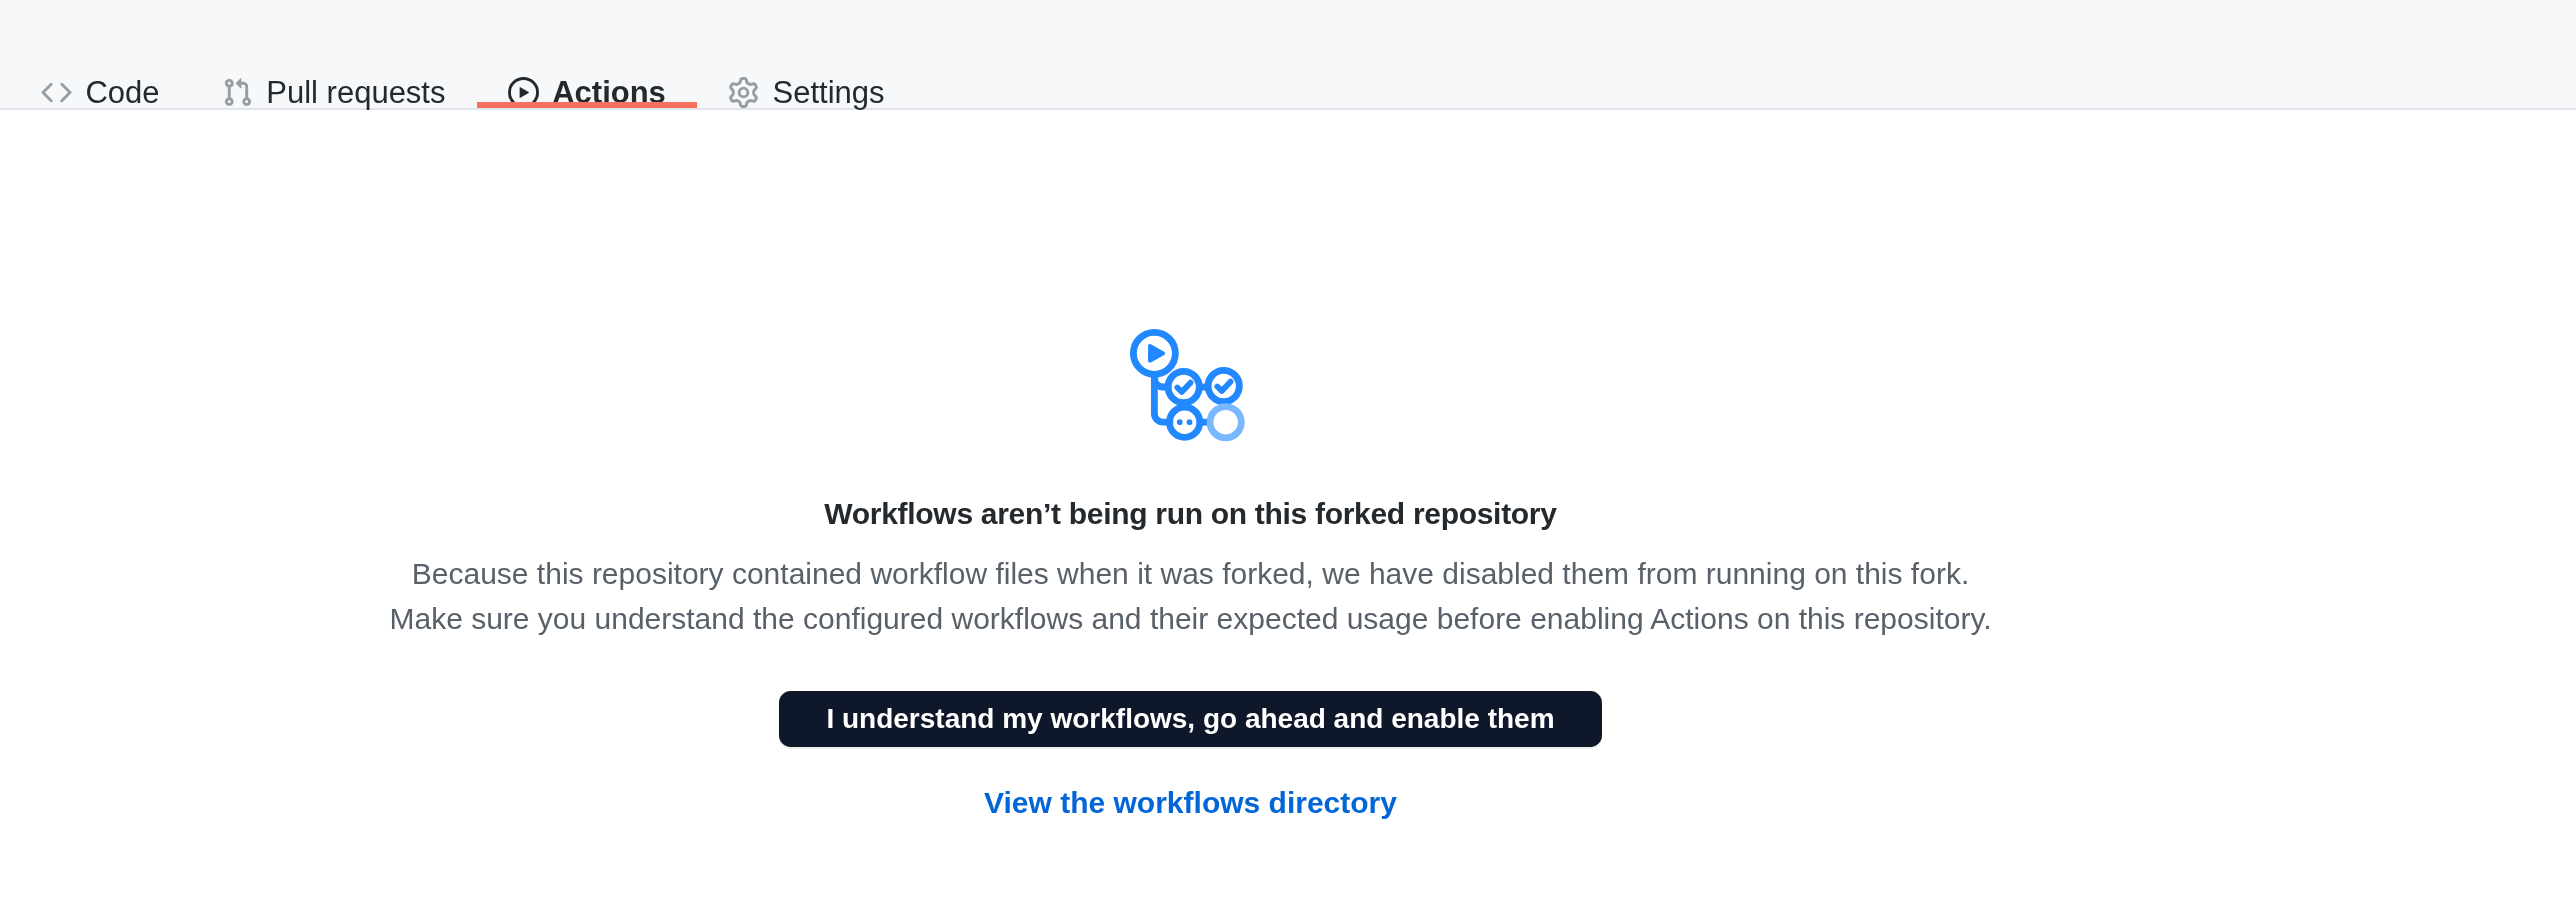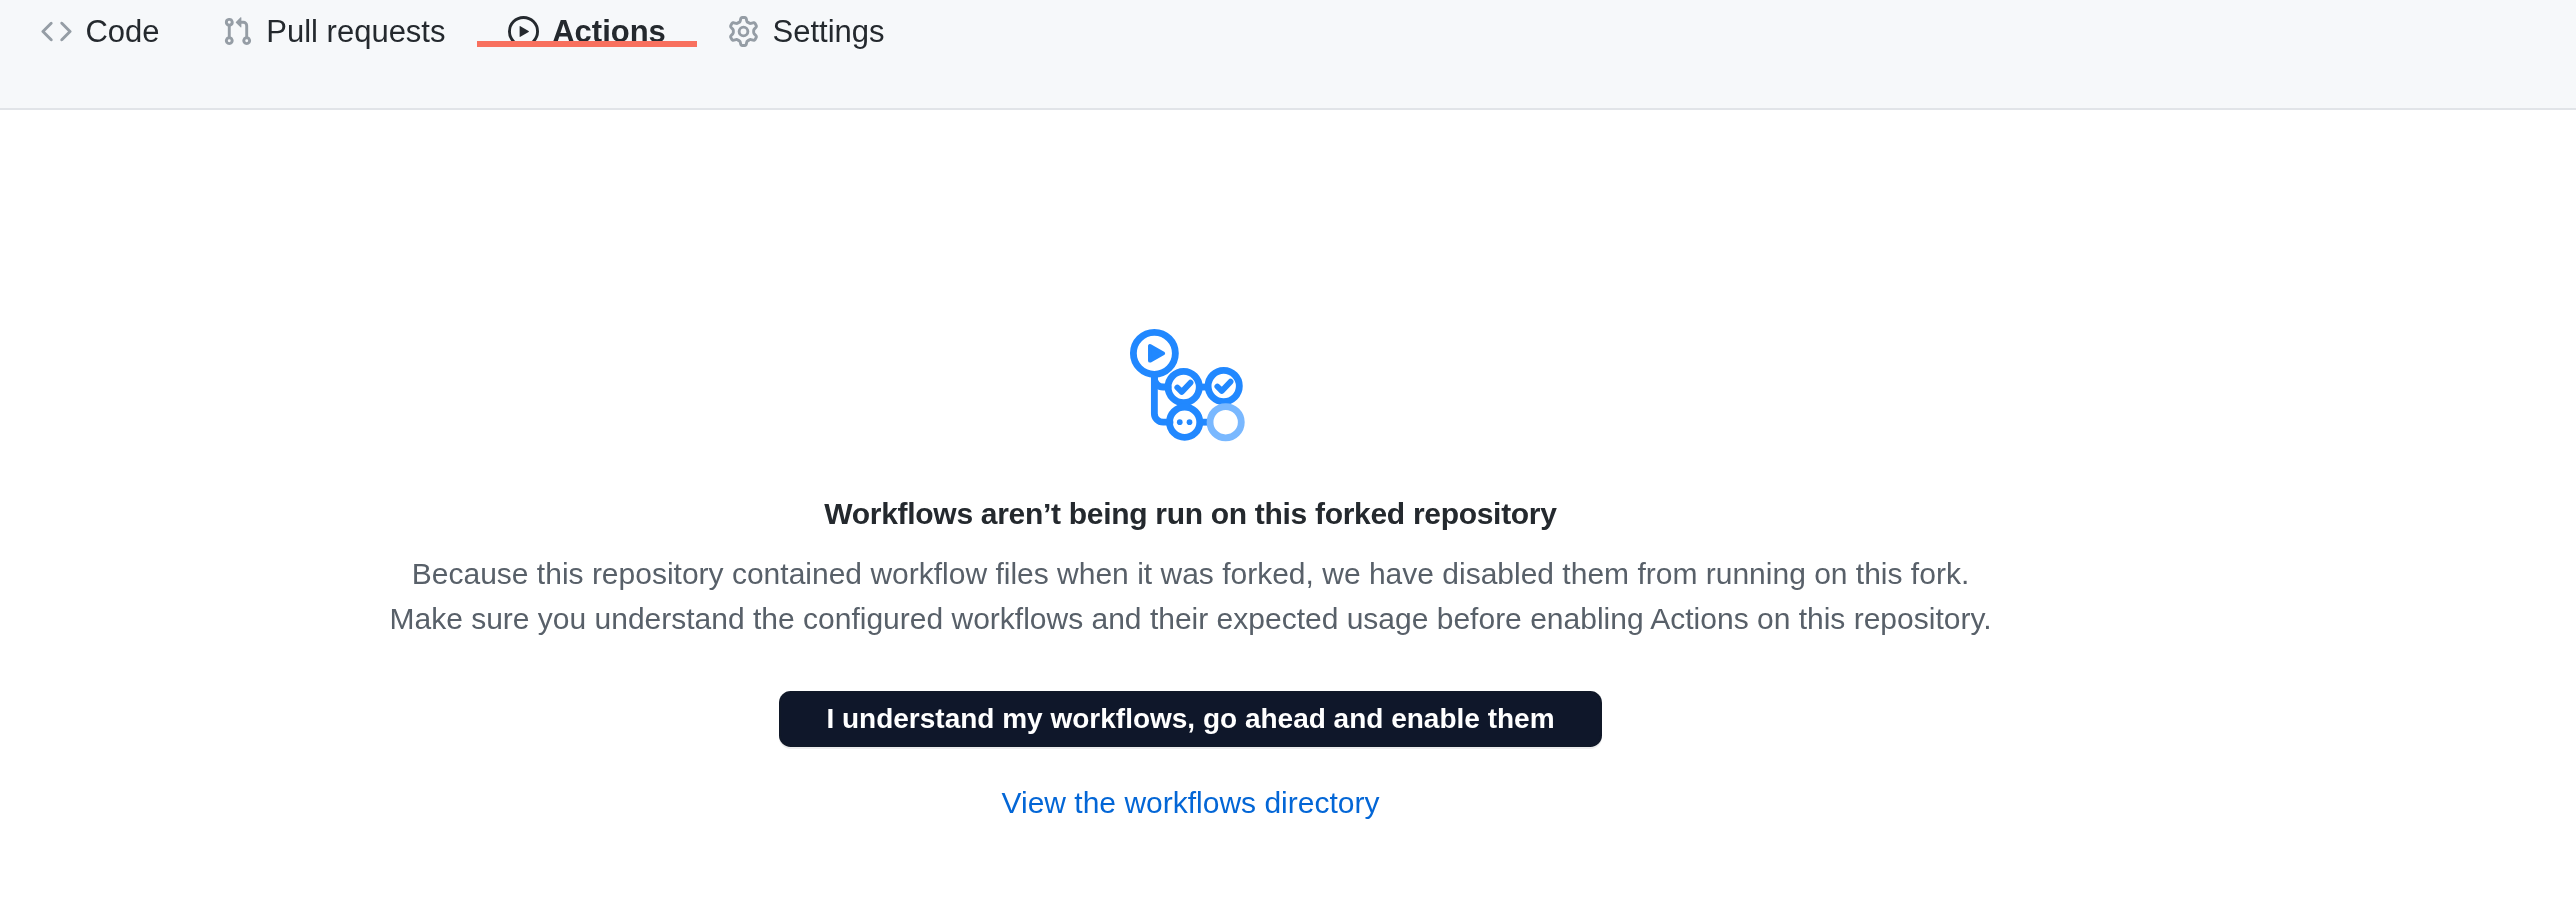--- a/index.html
+++ b/index.html
@@ -10,21 +10,21 @@
     overflow: hidden;
   }
   
   .repo-nav {
     height: 110px;
     background: #f6f8fa;
     border-bottom: 2px solid #e1e4e8;
     padding-left: 9.8px;
     padding-top: 15.6px;
     display: flex;
-    align-items: flex-start;
+    align-items: flex-end;
   }
   .repo-tab {
     position: relative;
     display: inline-flex;
     align-items: center;
     gap: 13.7px;
     padding: 0 31px;
     font-size: 31px;
     line-height: 1;
     color: #24292e;
@@ -82,20 +82,21 @@
     border-radius: 11.7px;
     box-shadow: 0 2px 0 rgba(27, 31, 35, 0.08);
     cursor: pointer;
   }
   .workflows-link-row { margin-top: 39px; }
   .workflows-link {
     color: #0366d6;
     font-size: 30px;
     text-decoration: none;
     cursor: pointer;
+    font-weight: bold;
   }
 </style>
 </head>
 <body>
 
 <nav class="repo-nav">
 
   <a class="repo-tab">
     <svg class="octicon" viewBox="0 0 16 16">
       <path d="m11.28 3.22 4.25 4.25a.75.75 0 0 1 0 1.06l-4.25 4.25a.749.749 0 0 1-1.275-.326.749.749 0 0 1 .215-.734L13.94 8l-3.72-3.72a.749.749 0 0 1 .326-1.275.749.749 0 0 1 .734.215Zm-6.56 0a.751.751 0 0 1 1.042.018.751.751 0 0 1 .018 1.042L2.06 8l3.72 3.72a.749.749 0 0 1-.326 1.275.749.749 0 0 1-.734-.215L.47 8.53a.75.75 0 0 1 0-1.06l4.25-4.25Z"></path>

